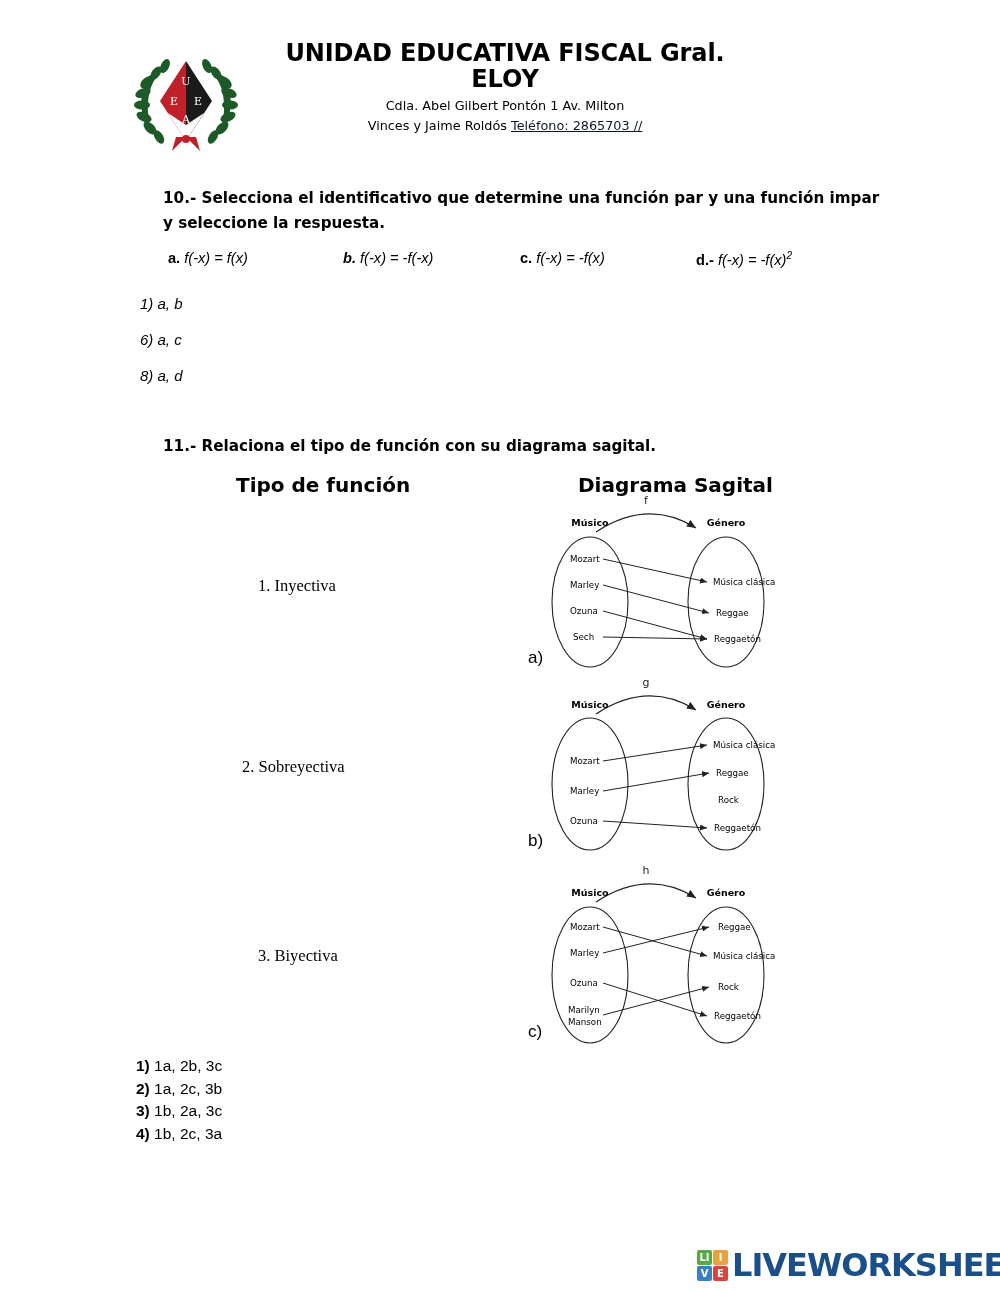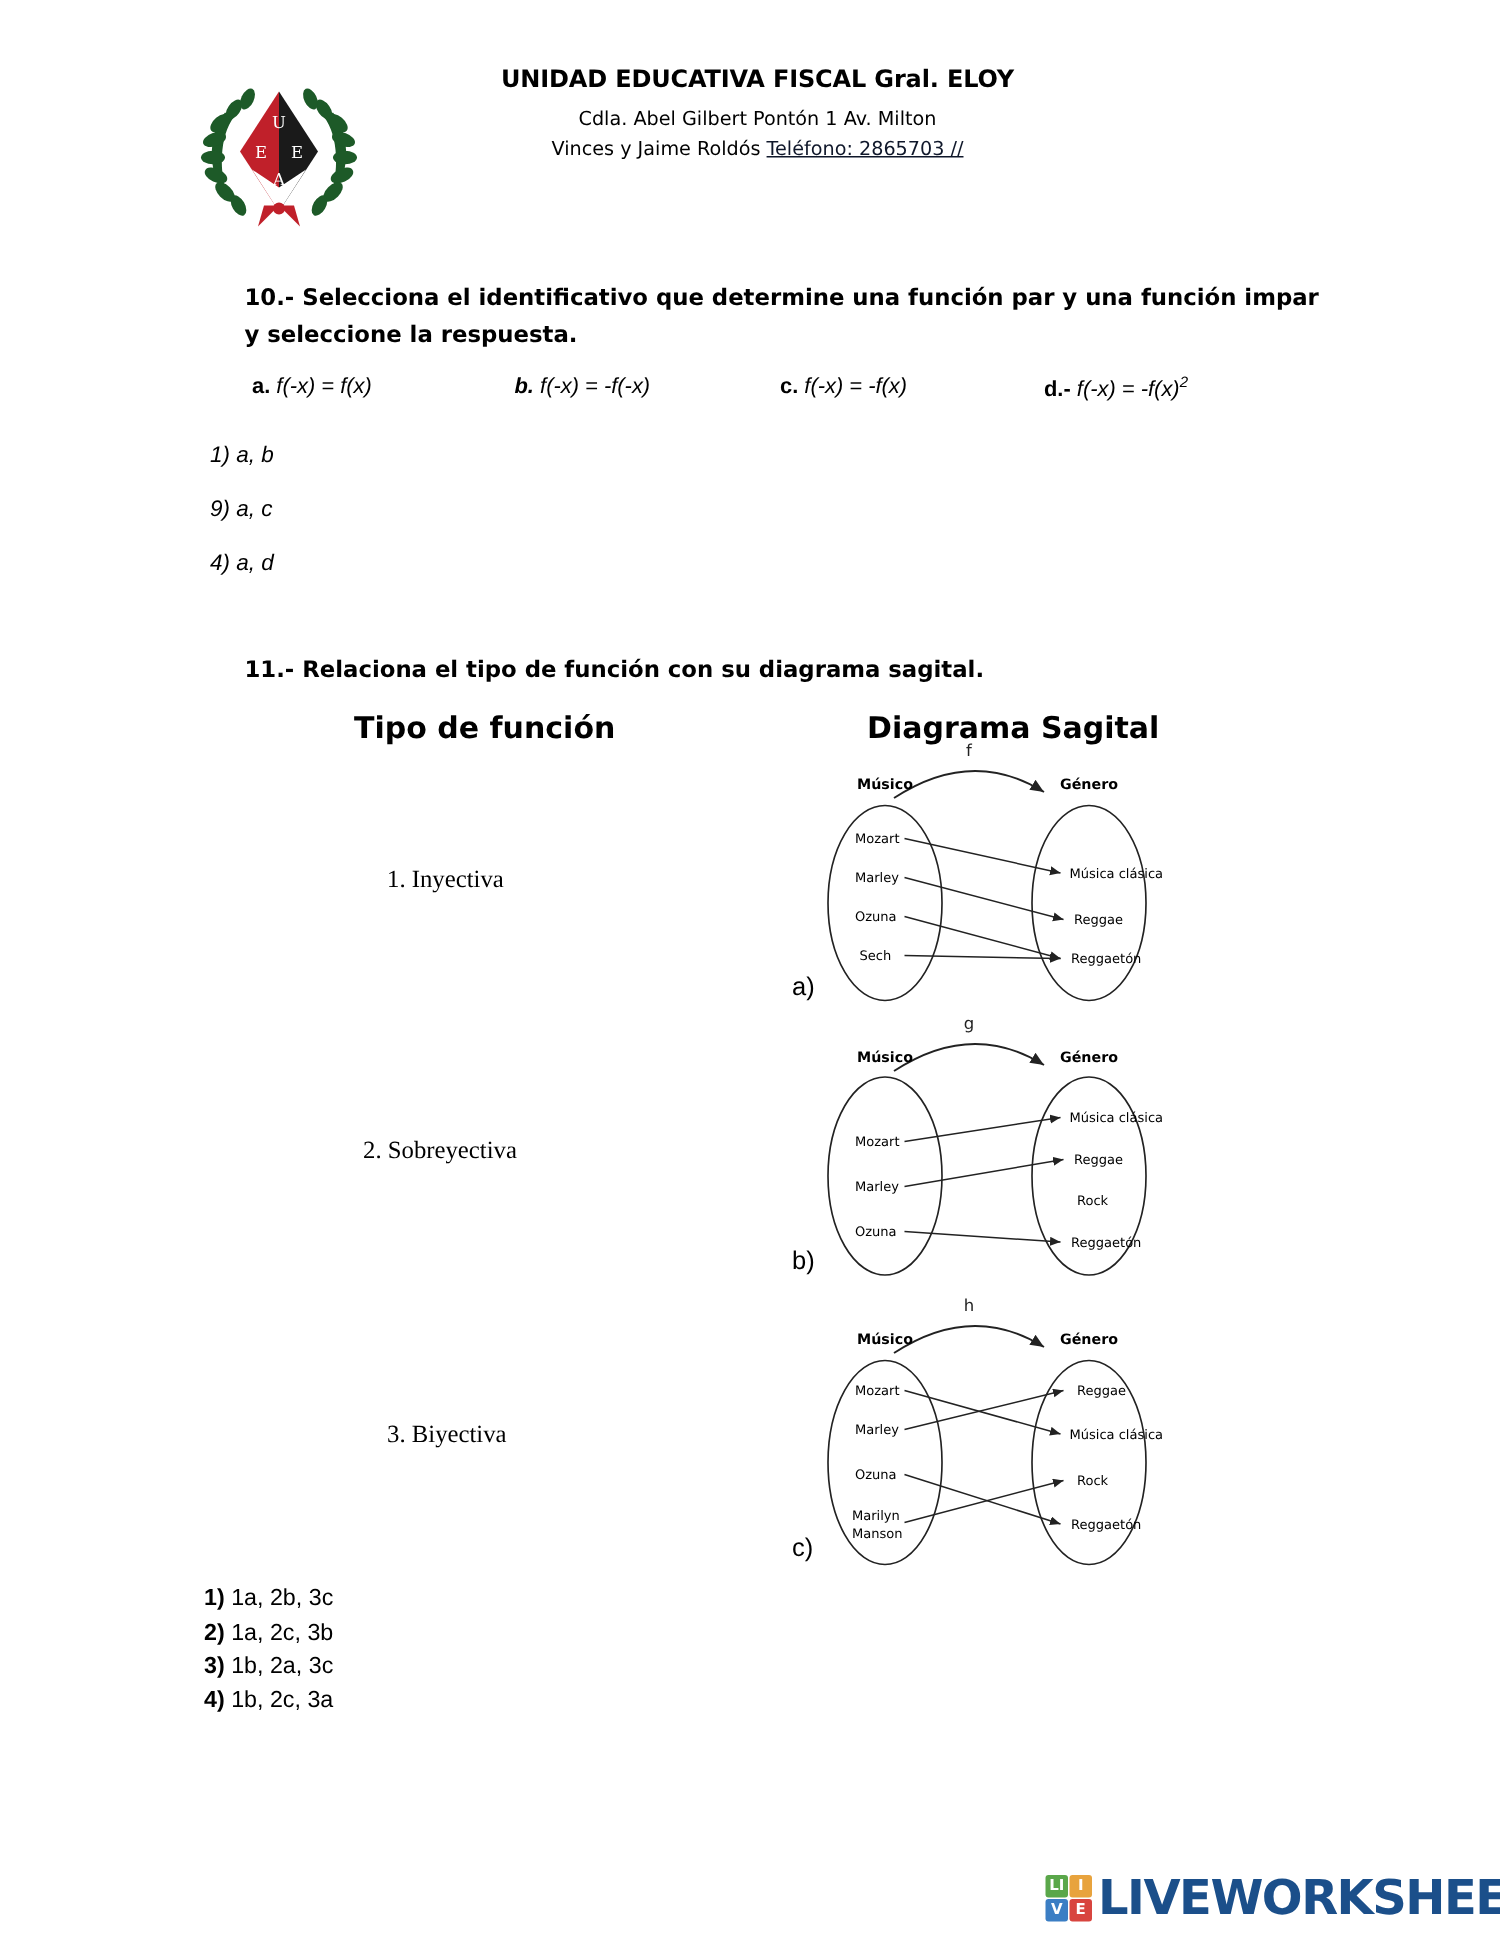--- a/index.html
+++ b/index.html
@@ -30,21 +30,21 @@
   }
   .header-text {
     position: absolute;
     left: 270px; top: 40px;
     width: 470px;
     text-align: center;
   }
   .school-name {
     font-family: "DejaVu Sans", sans-serif;
     font-weight: bold;
-    font-size: 16px;
+    font-size: 24px;
     line-height: 26px;
     letter-spacing: -0.1px;
     color: #000;
   }
   .addr {
     font-family: "DejaVu Sans", sans-serif;
     font-size: 12.8px;
     line-height: 19.5px;
     color: #000;
     margin-top: 4px;
@@ -258,22 +258,22 @@
     <span class="fx">f</span><span class="fx">(-x) = -f(x)</span>
   </span>
   <span class="opt" style="left:528px;">
     <b>d.-</b>
     <span class="fx">f</span><span class="fx">(-x) = -f(x)</span><span class="sup">2</span>
   </span>
 </div>
 
 <div class="ans-list" id="q10-answers">
   <div>1) a, b</div>
-  <div>9) a, c</div>
-  <div>4) a, d</div>
+  <div>6) a, c</div>
+  <div>8) a, d</div>
 </div>
 
 <div class="q-title" id="q11-title">11.- Relaciona el tipo de función con su diagrama sagital.</div>
 
 <div class="col-head" id="col-head-left">Tipo de función</div>
 <div class="col-head" id="col-head-right">Diagrama Sagital</div>
 
 <div class="ftype" id="ftype-1">1. Inyectiva</div>
 <div class="ftype" id="ftype-2">2. Sobreyectiva</div>
 <div class="ftype" id="ftype-3">3. Biyectiva</div>

